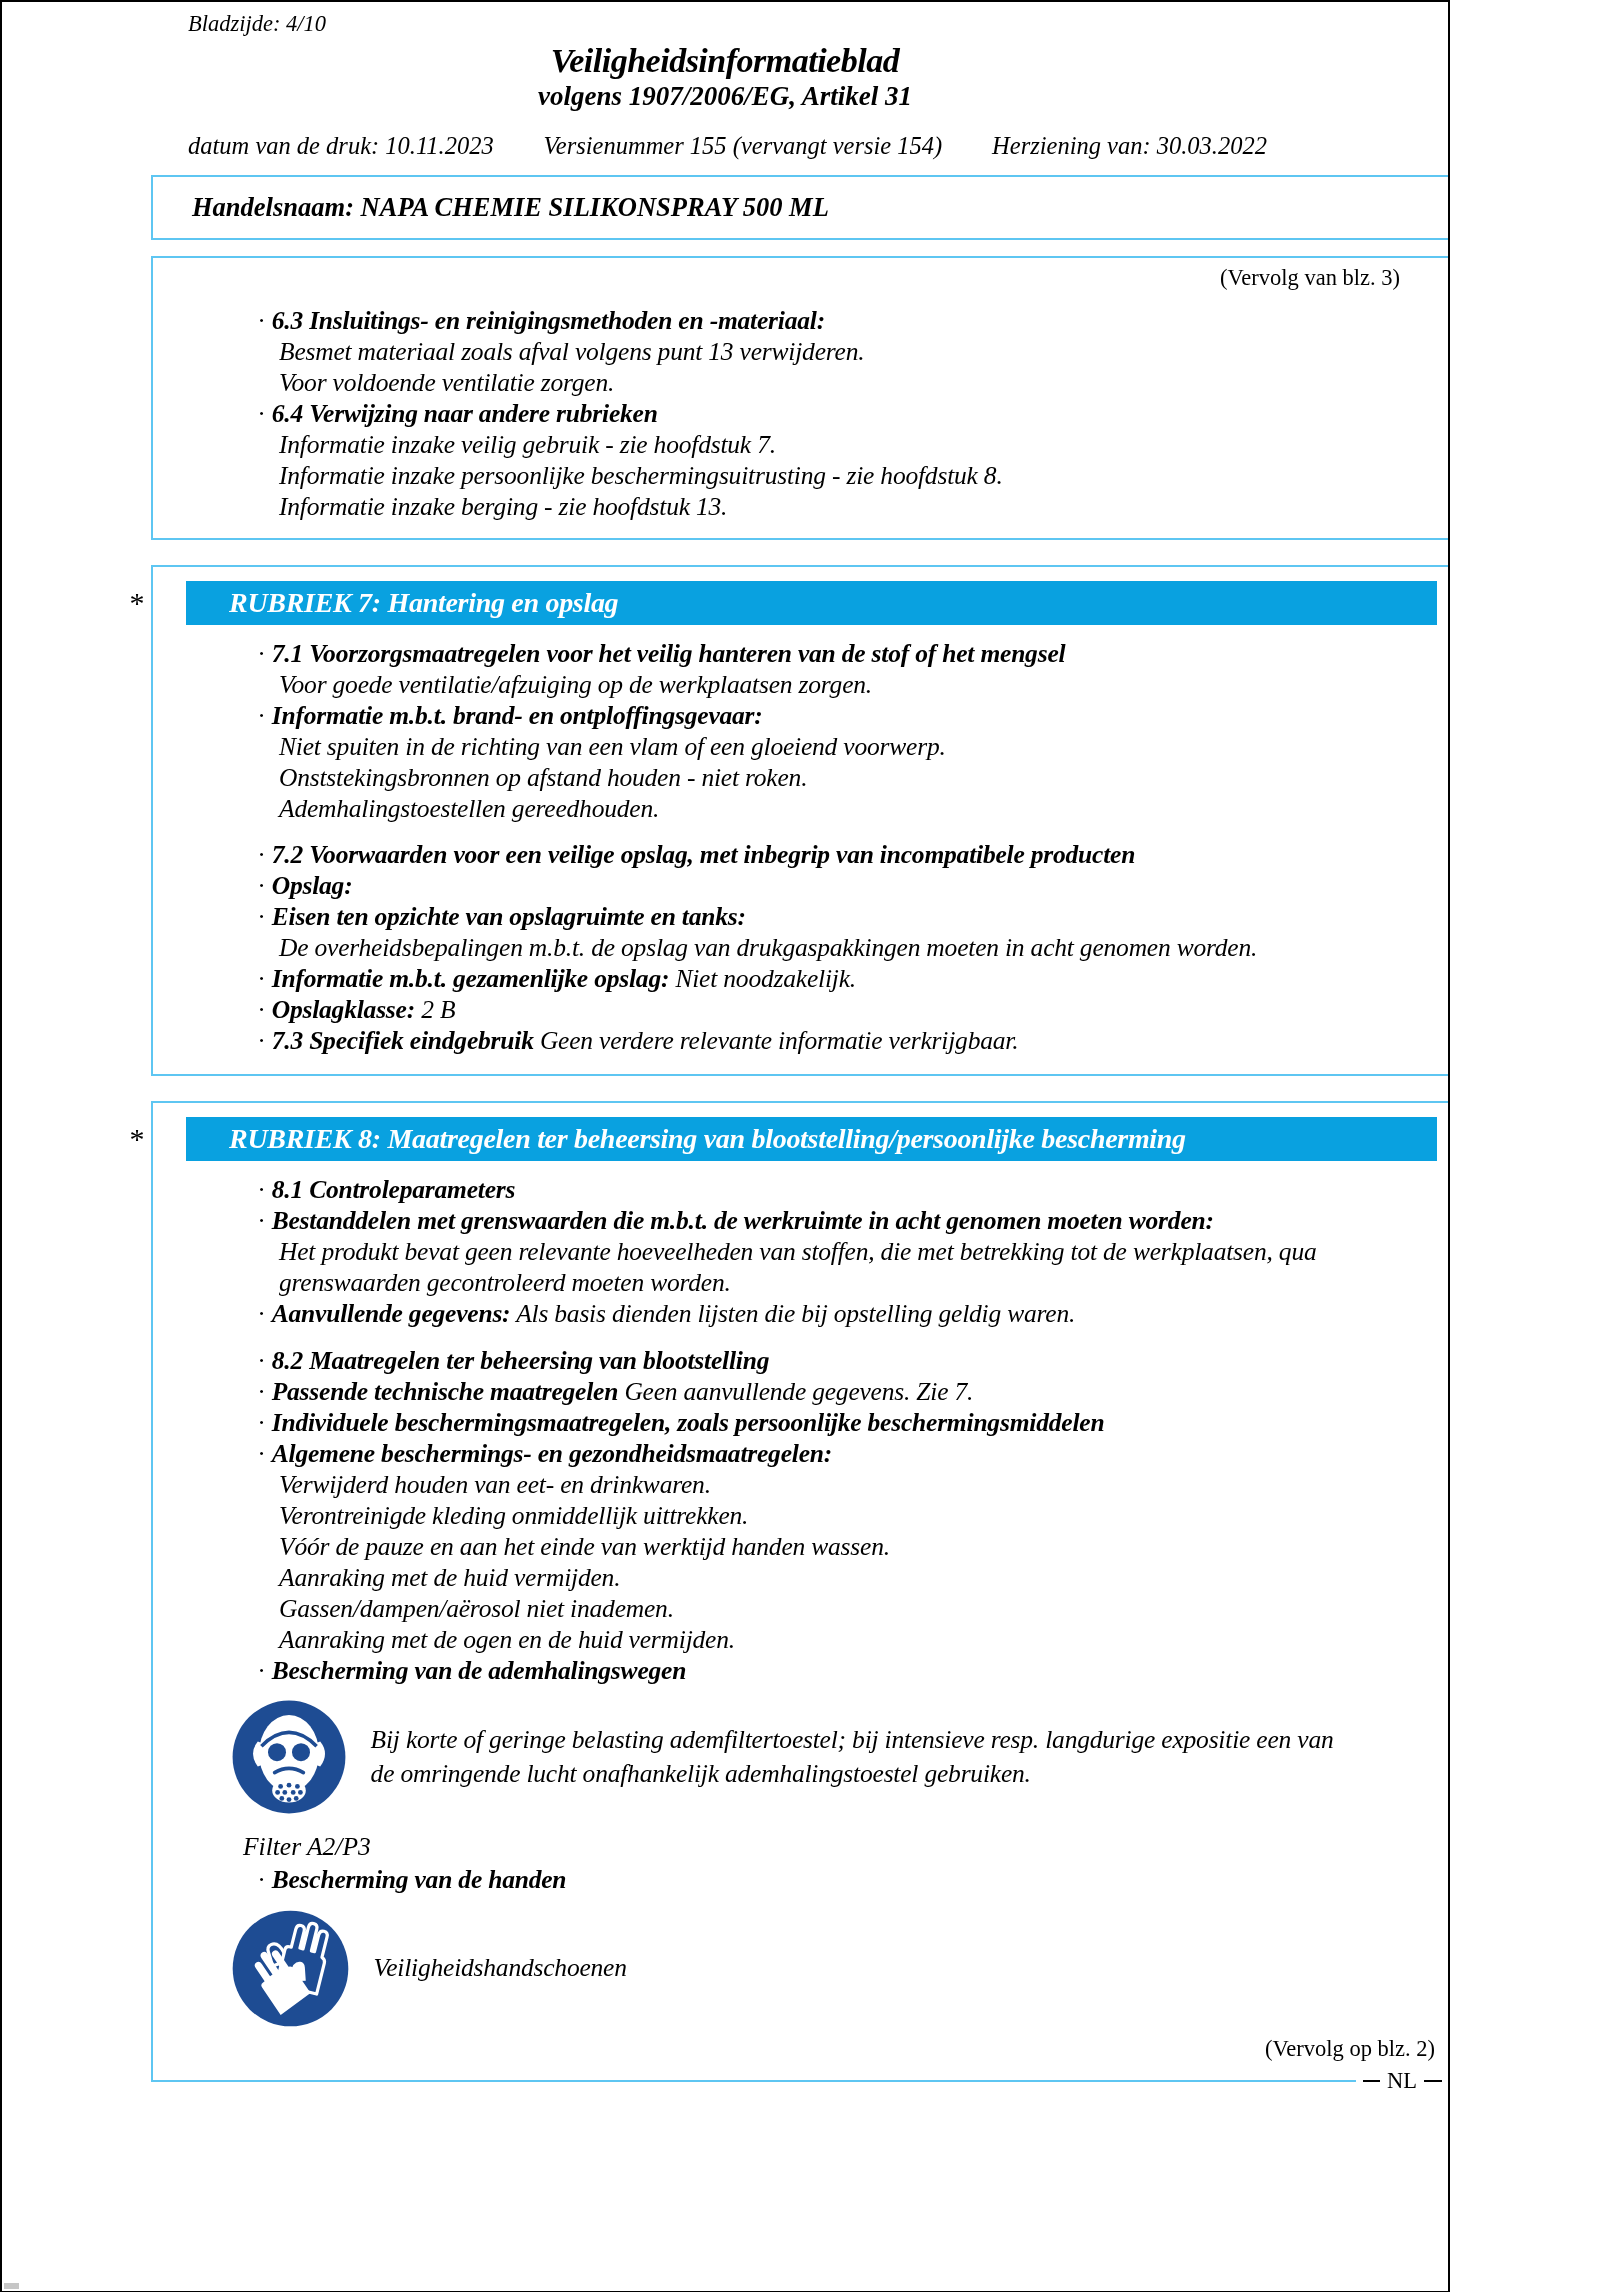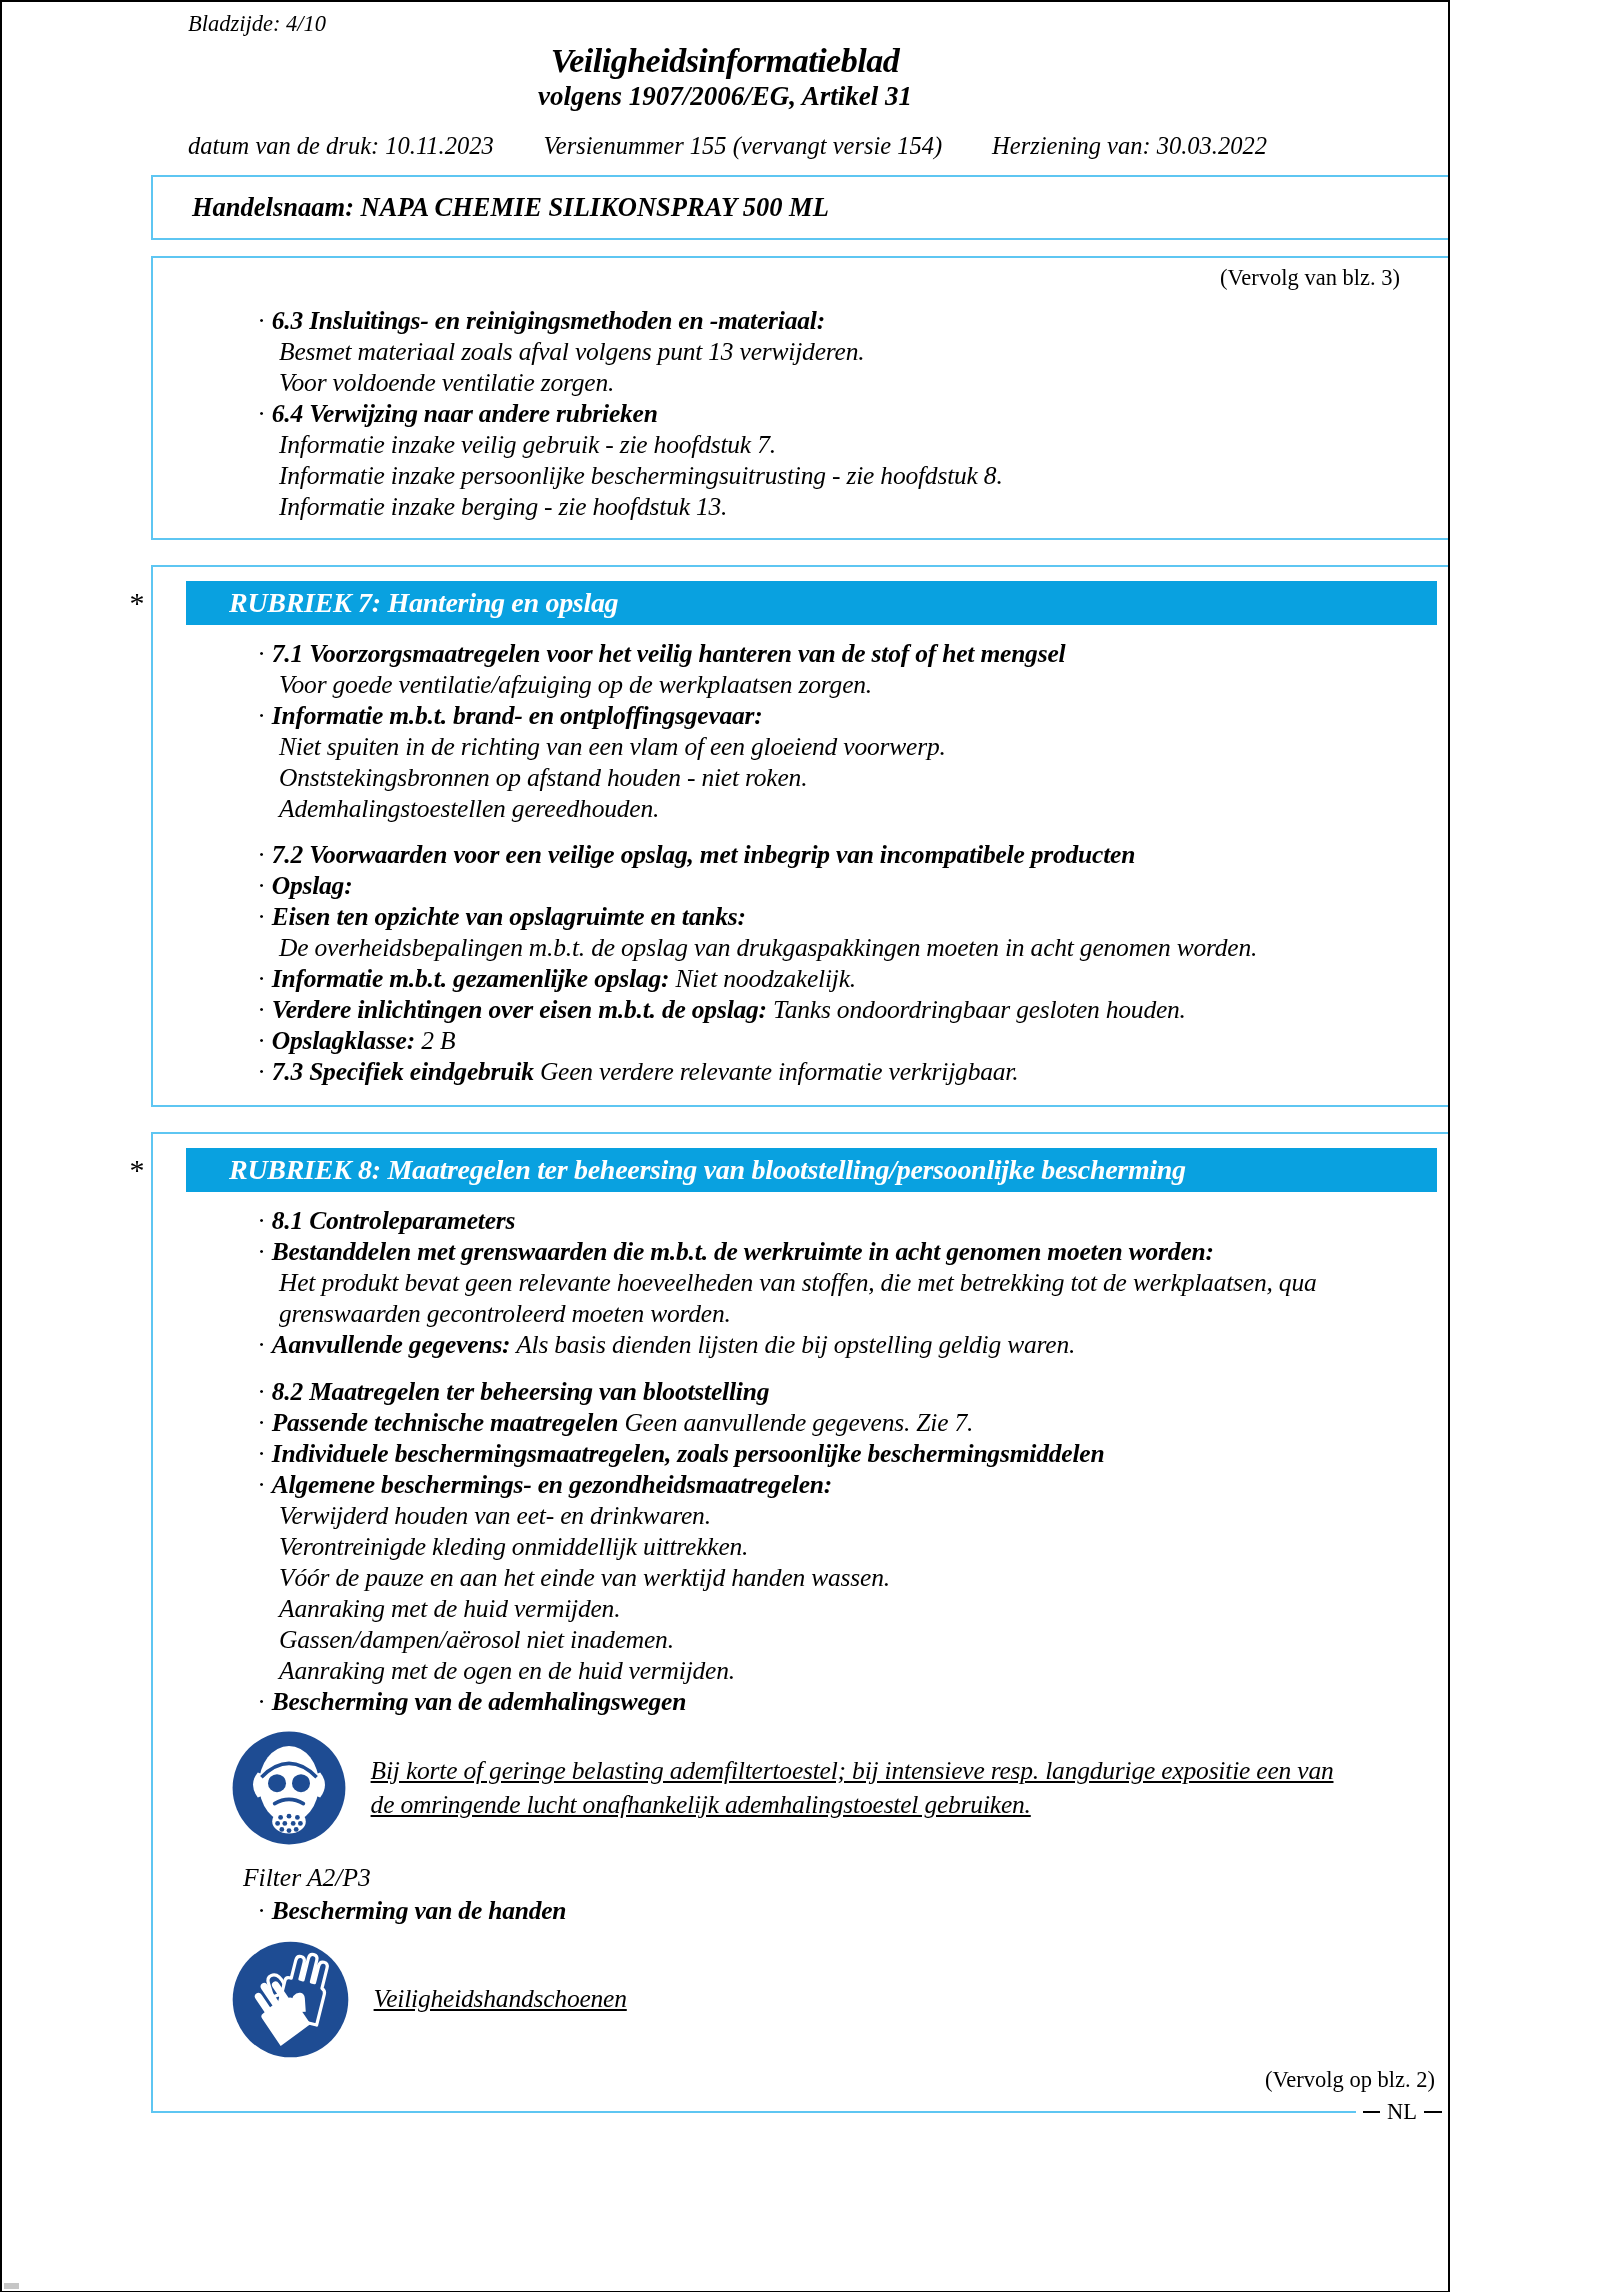--- a/index.html
+++ b/index.html
@@ -46,21 +46,21 @@
   .line.gap{margin-top:15.7px;}
   .line b{font-weight:bold;}
   .star{
     position:absolute;left:-23.5px;top:17.6px;
     font-style:normal;font-size:30px;line-height:35px;
   }
   
   .picto-row{display:flex;align-items:center;margin:11.8px 39px 3.9px 76px;}
   .picto{flex:0 0 auto;}
   .picto svg{display:block;}
-  .picto-text{margin-left:21.6px;font-size:25.5px;line-height:34px;letter-spacing:-0.2px;text-decoration:underline;}
+  .picto-text{margin-left:21.6px;font-size:25.5px;line-height:34px;letter-spacing:-0.2px;}
   .filter-line{margin:13.7px 0 0 90px;font-size:25.5px;line-height:31px;}
   .navy{fill:var(--icon-navy,#1e4c93);}
   .whitefill{fill:#ffffff;}
   
   .nl-tag{
     position:absolute;right:21.6px;bottom:-13.7px;
     font-style:normal;font-size:22.5px;line-height:25.5px;
     background:#fff;padding:0 6.9px;
     display:flex;align-items:center;gap:6.9px;
   }
@@ -106,21 +106,20 @@
         <div class="line cont"><span>Voor goede ventilatie/afzuiging op de werkplaatsen zorgen.</span></div>
         <div class="line"><span class="dot">·</span><b>Informatie m.b.t. brand- en ontploffingsgevaar:</b></div>
         <div class="line cont"><span>Niet spuiten in de richting van een vlam of een gloeiend voorwerp.</span></div>
         <div class="line cont"><span>Onststekingsbronnen op afstand houden - niet roken.</span></div>
         <div class="line cont"><span>Ademhalingstoestellen gereedhouden.</span></div>
         <div class="line gap"><span class="dot">·</span><b>7.2 Voorwaarden voor een veilige opslag, met inbegrip van incompatibele producten</b></div>
         <div class="line"><span class="dot">·</span><b>Opslag:</b></div>
         <div class="line"><span class="dot">·</span><b>Eisen ten opzichte van opslagruimte en tanks:</b></div>
         <div class="line cont"><span>De overheidsbepalingen m.b.t. de opslag van drukgaspakkingen moeten in acht genomen worden.</span></div>
         <div class="line"><span class="dot">·</span><b>Informatie m.b.t. gezamenlijke opslag:</b><span> Niet noodzakelijk.</span></div>
-        <div class="line"><span class="dot">·</span><b>Verdere inlichtingen over eisen m.b.t. de opslag:</b><span> Tanks ondoordringbaar gesloten houden.</span></div>
         <div class="line"><span class="dot">·</span><b>Opslagklasse:</b><span> 2 B</span></div>
         <div class="line"><span class="dot">·</span><b>7.3 Specifiek eindgebruik</b><span> Geen verdere relevante informatie verkrijgbaar.</span></div>
       </div>
   </div>
 
   <div class="box boxsec">
     <div class="star">*</div>
     <div class="secbar">RUBRIEK 8: Maatregelen ter beheersing van blootstelling/persoonlijke bescherming</div>
     <div class="lines">
         <div class="line"><span class="dot">·</span><b>8.1 Controleparameters</b></div>

